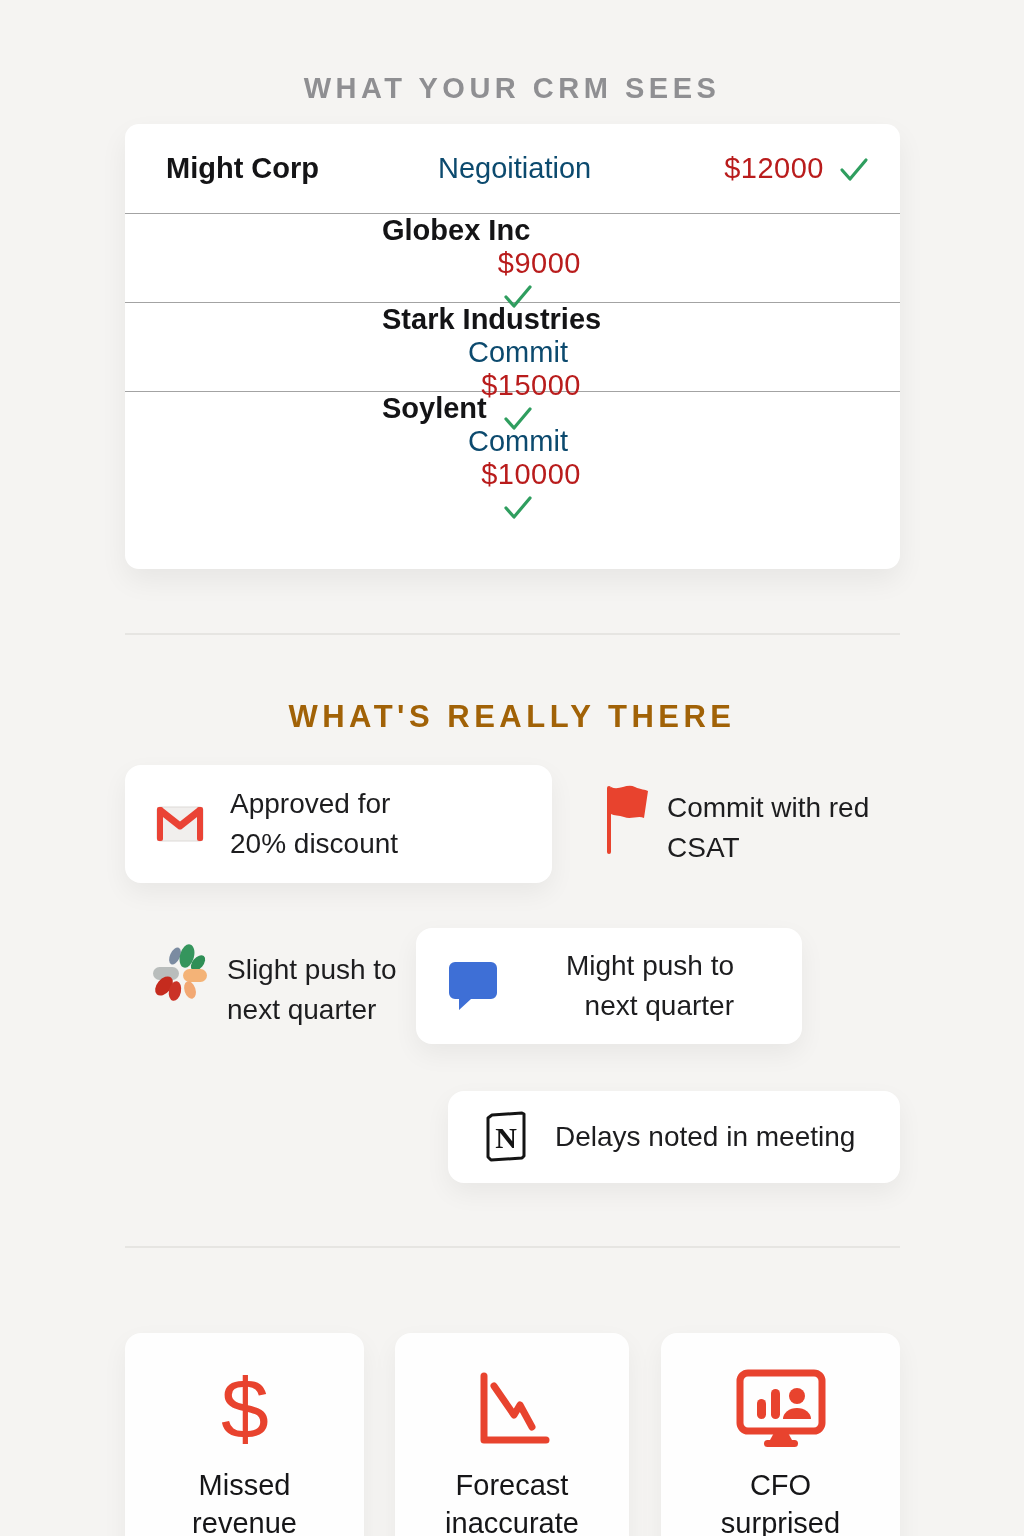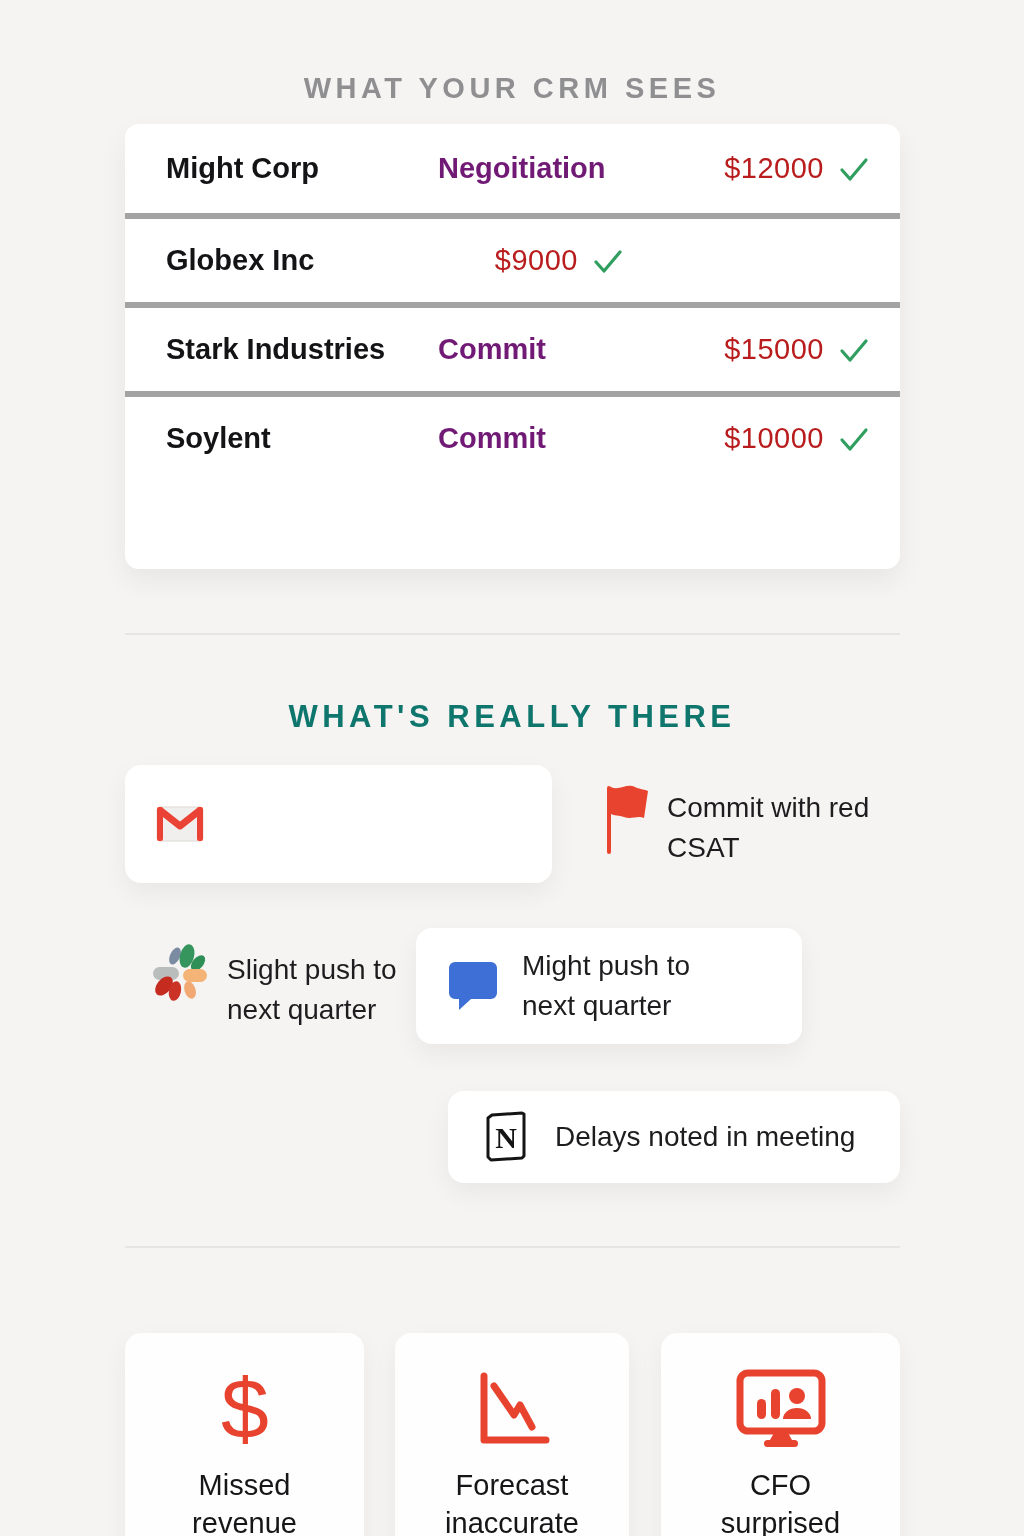--- a/index.html
+++ b/index.html
@@ -12,53 +12,53 @@
     color:#1d1d1f;
     padding-left:31px;
   }
   .section-title{
     position:absolute;left:0;width:1024px;
     text-align:center;
     letter-spacing:4.5px;
     font-weight:600;
   }
   .title-gray{top:72px;font-size:29px;color:#8f8f92;}
-  .title-dark{top:699px;font-size:31px;color:#0f766e;font-weight:700;}
+  .title-dark{top:699px;font-size:31px;color:#a16207;font-weight:700;}
   .divider{
     position:absolute;left:125px;width:775px;height:2px;
     background:#e6e5e2;border:none;margin:0;
   }
   
   .crm-card{
     position:absolute;left:125px;top:124px;width:775px;height:445px;
     background:#ffffff;border-radius:14px;
     box-shadow:0 12px 28px rgba(0,0,0,0.06);
     overflow:hidden;
   }
   .crm-row{
     display:flex;align-items:center;
     height:89px;
     padding:0 30px 0 41px;box-sizing:border-box;
     font-size:29px;
   }
-  .crm-row + .crm-row{border-top:6px solid #a3a3a3;}
+  .crm-row + .crm-row{border-top:1px solid #a3a3a3;flex-direction:column;}
   .crm-company{width:272px;font-weight:700;color:#141416;}
-  .crm-stage{flex:1;font-weight:700;color:#701a75;}
+  .crm-stage{flex:1;font-weight:400;color:#0c4a6e;}
   .crm-amount{min-width:140px;text-align:right;margin-right:14px;letter-spacing:0.5px;color:#b91c1c;}
   .check-icon{width:32px;height:32px;flex:0 0 auto;}
   
   .signal-card{
     position:absolute;background:#ffffff;border-radius:16px;
     box-shadow:0 10px 26px rgba(0,0,0,0.055);
     display:flex;align-items:center;box-sizing:border-box;
   }
   .signal-text{font-size:28px;line-height:40px;color:#1d1d1f;}
   .gmail-card{left:125px;top:765px;width:427px;height:118px;padding-left:31px;}
   .gmail-card .signal-text{margin-left:26px;max-width:215px;}
-  .chat-card{left:416px;top:928px;width:386px;height:116px;padding-left:32px;}
+  .chat-card{left:416px;top:928px;width:386px;height:116px;padding-left:32px;text-align:right;}
   .chat-card .signal-text{margin-left:24px;max-width:212px;}
   .notion-card{left:448px;top:1091px;width:452px;height:92px;padding-left:35px;}
   .notion-card .signal-text{margin-left:28px;white-space:nowrap;}
   .flag-item-icon{position:absolute;left:604px;top:784px;}
   .flag-item-text{position:absolute;left:667px;top:788px;max-width:235px;}
   .slack-item-icon{position:absolute;left:150px;top:944px;}
   .slack-item-text{position:absolute;left:227px;top:950px;max-width:172px;}
   
   .outcome-card{
     position:absolute;top:1333px;height:230px;
@@ -126,20 +126,21 @@
 
   <div class="section-title title-dark">WHAT'S REALLY THERE</div>
 
   <div class="signal-card gmail-card">
     <svg width="48" height="36" viewBox="0 0 48 36">
       <rect x="1" y="1" width="46" height="34" rx="3" fill="#f1efed" stroke="#dddad7" stroke-width="1"></rect>
       <path d="M5,5 L24,20 L43,5" fill="none" stroke="#ea4335" stroke-width="7" stroke-linecap="round" stroke-linejoin="round"></path>
       <rect x="1" y="1" width="6" height="34" rx="2" fill="#ea4335"></rect>
       <rect x="41" y="1" width="6" height="34" rx="2" fill="#ea4335"></rect>
     </svg>
+    <div class="signal-text">Approved for 20% discount</div>
   </div>
 
   <svg class="flag-item-icon" width="46" height="72" viewBox="0 0 46 72">
     <rect x="3" y="2" width="4" height="68" rx="2" fill="#e8432e"></rect>
     <path d="M7,3 C 15,7 23,-1 31,3 C 37,6 41,5 44,7 L 40,34 C 34,31 27,36 20,33 C 15,31 10,32 7,30 Z" fill="#e8432e"></path>
   </svg>
   <div class="signal-text flag-item-text">Commit with red CSAT</div>
 
   <svg class="slack-item-icon" width="60" height="60" viewBox="0 0 60 60">
     <rect x="3" y="23" width="26" height="13" rx="6.5" fill="#b9bdbc"></rect>

